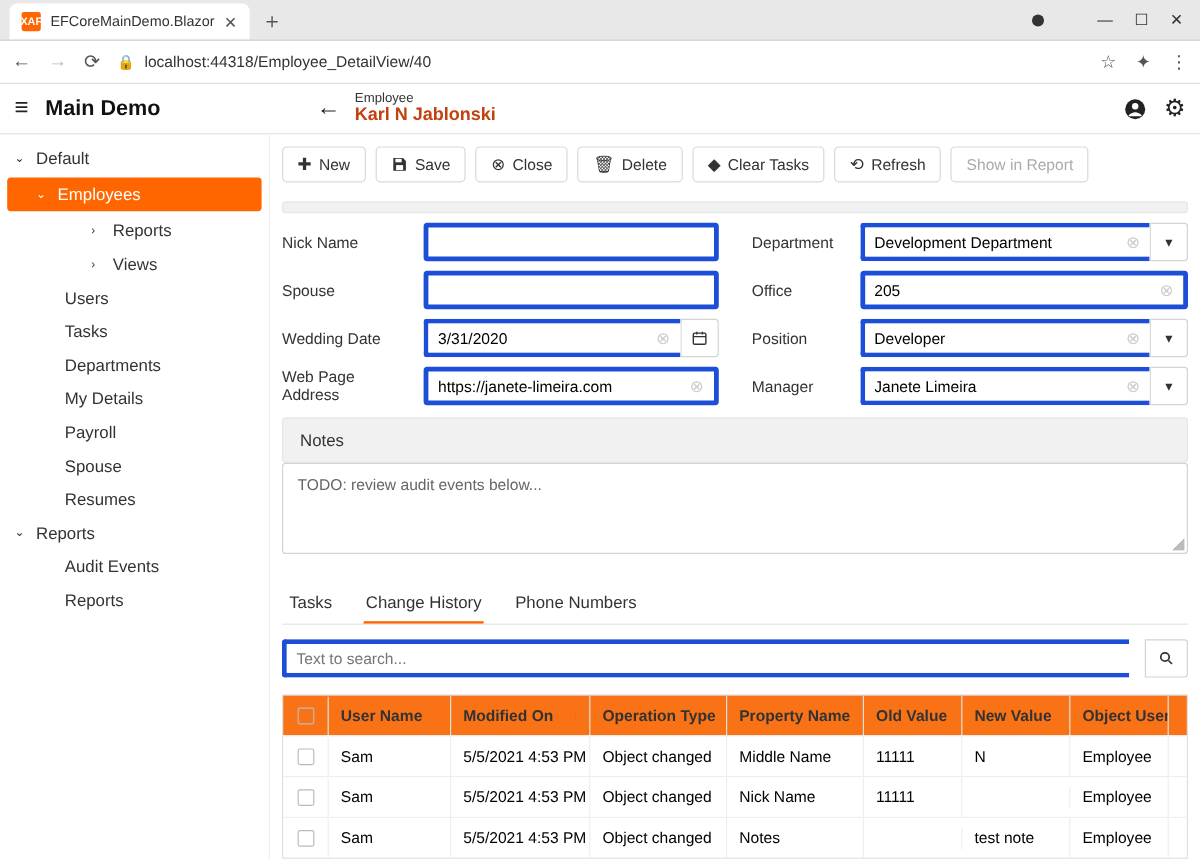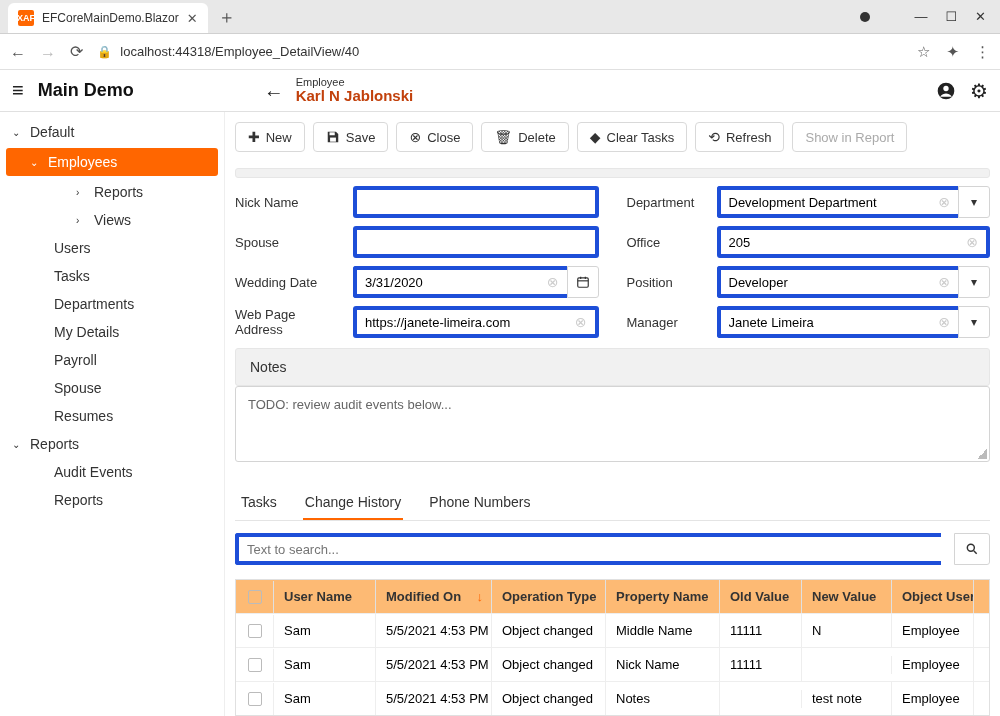--- a/index.html
+++ b/index.html
@@ -81,21 +81,21 @@
 .tabs { display: flex; gap: 24px; margin-top: 24px; border-bottom: 1px solid #e4e4e4; padding: 0 4px;}
 .tabs .tb { padding: 8px 2px; font-size: 14px; color: #333; cursor: pointer; border-bottom: 2px solid transparent; }
 .tabs .tb.active { border-bottom: 2px solid #ff6600; font-weight: 500;}
 
 .search-row { display: flex; margin-top: 12px; gap: 13px; }
 .search-row .finput { width: 140px; border-radius: 3px 0 0 3px; border-right: none; color: #999;}
 .search-row .sbtn { width: 36px; border: 1px solid #d4d4d4; border-radius: 0 3px 3px 0; display: flex; align-items: center; justify-content: center; cursor: pointer;}
 
 .grid { border: 1px solid #e0e0e0; margin-top: 14px; font-size: 13px; }
 .ghdr, .grow { display: flex; align-items: center; }
-.ghdr { background: #fdba74; font-weight: 600; color: #333;}
+.ghdr { background: #f97316; font-weight: 600; color: #333;}
 .gcell { padding: 9px 10px; border-right: 1px solid #eee; white-space: nowrap; overflow: hidden;}
 .ghdr .gcell { border-right: 1px solid #e0e0e0;}
 .grow { border-top: 1px solid #eee; }
 .gcell.chk { width: 38px; display:flex; justify-content:center;}
 .gcell.c1 { width: 102px;}
 .gcell.c2 { width: 116px; position: relative;}
 .gcell.c3 { width: 114px;}
 .gcell.c4 { width: 114px;}
 .gcell.c5 { width: 82px;}
 .gcell.c6 { width: 90px;}

